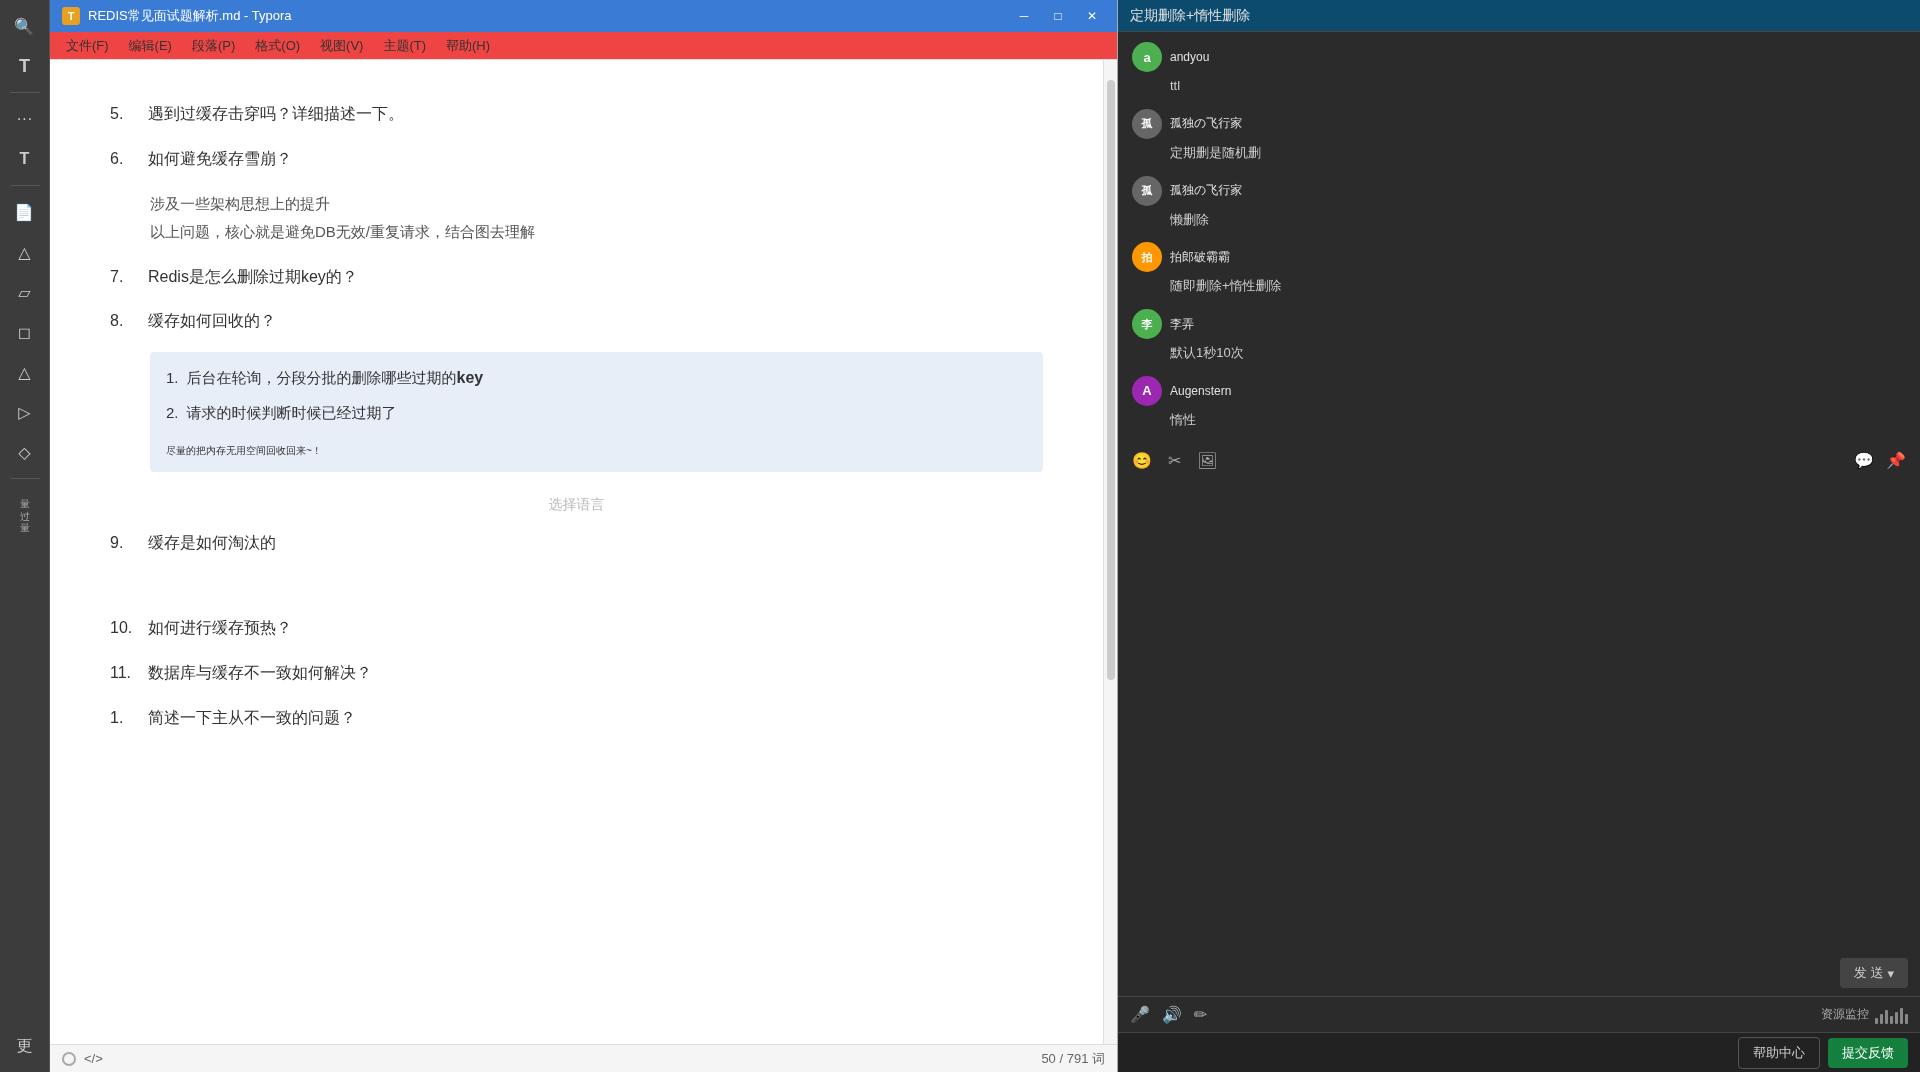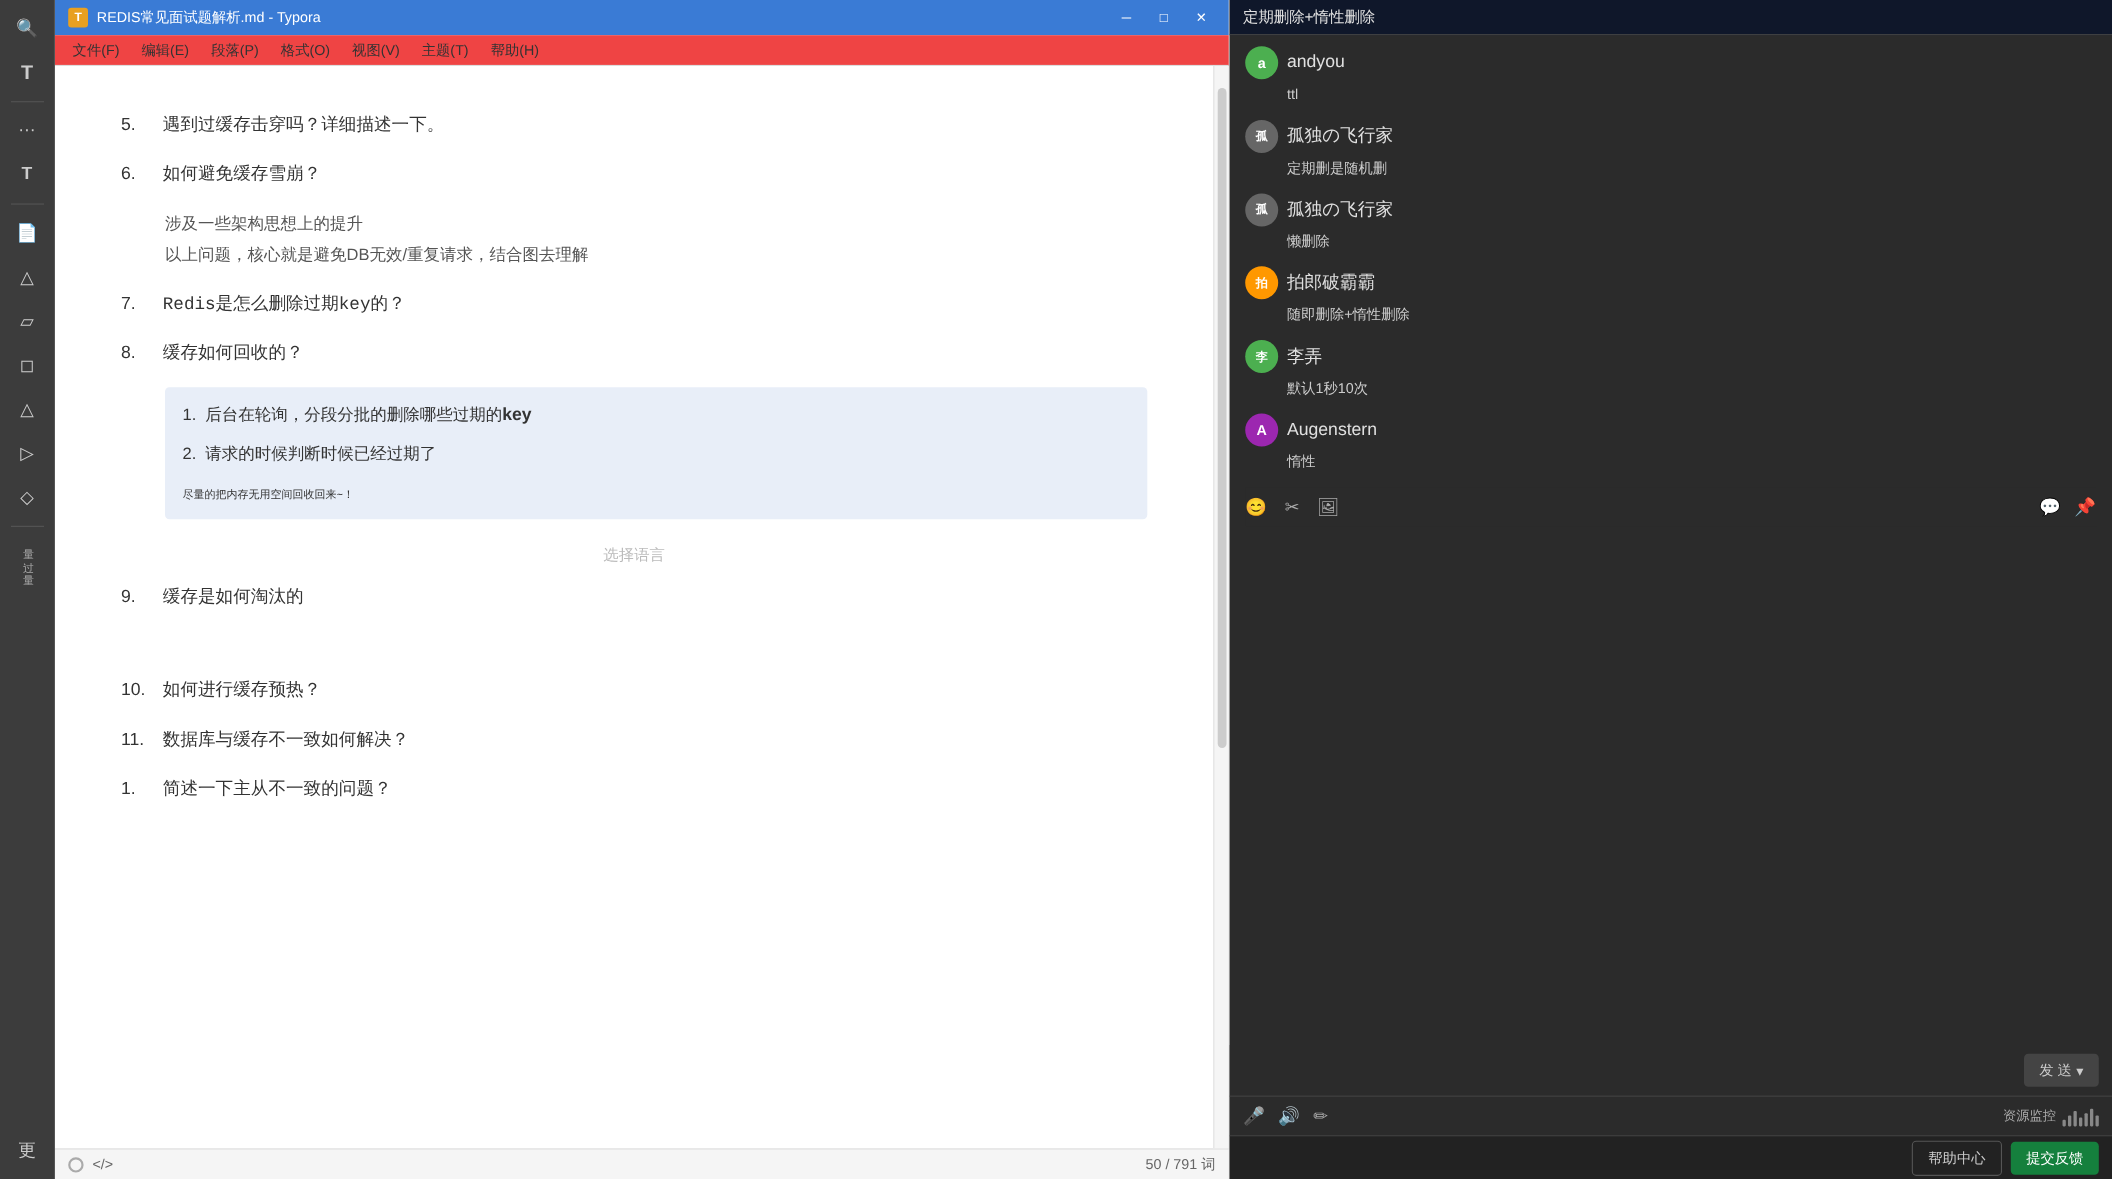--- a/index.html
+++ b/index.html
@@ -159,21 +159,20 @@
       display: flex;
       gap: 8px;
     }
     .numbered-item .num {
       flex-shrink: 0;
       min-width: 30px;
       font-size: 16px;
     }
     .numbered-item .text {
       font-size: 16px;
-      font-family: Liberation Mono, monospace;
     }
     .indent-block {
       margin-left: 40px;
       margin-bottom: 16px;
       color: #555;
       font-size: 15px;
       line-height: 1.9;
     }
     .highlighted-block {
       background: #e8eef8;
@@ -268,34 +267,34 @@
       font-size: 13px;
       font-weight: bold;
       flex-shrink: 0;
     }
     .avatar-green { background: #4caf50; }
     .avatar-orange { background: #ff9800; }
     .avatar-purple { background: #9c27b0; }
 
     .username {
       color: #e0e0e0;
-      font-size: 16px;
+      font-size: 12px;
       font-weight: 500;
     }
     .chat-content {
       color: #ccc;
       font-size: 13px;
       padding-left: 38px;
       line-height: 1.6;
     }
 
     
     .top-right-header {
       height: 32px;
-      background: #0f172a;
+      background: #0c4a6e;
       display: flex;
       align-items: center;
       padding: 0 12px;
       border-bottom: 1px solid #444;
     }
     .top-right-title {
       color: #e0e0e0;
       font-size: 14px;
     }
     .right-panel-tools {

